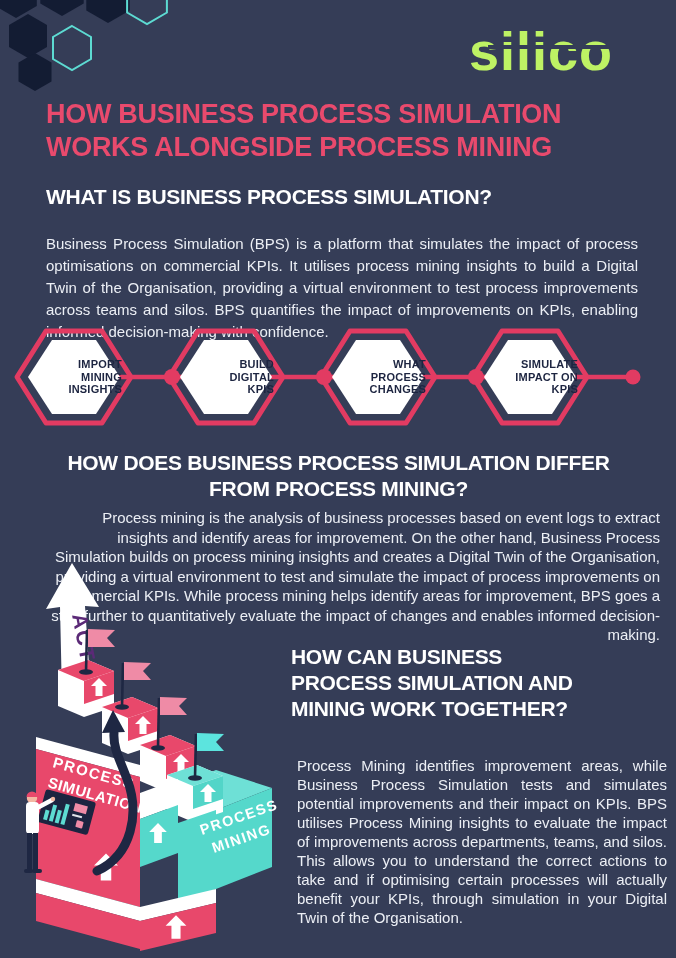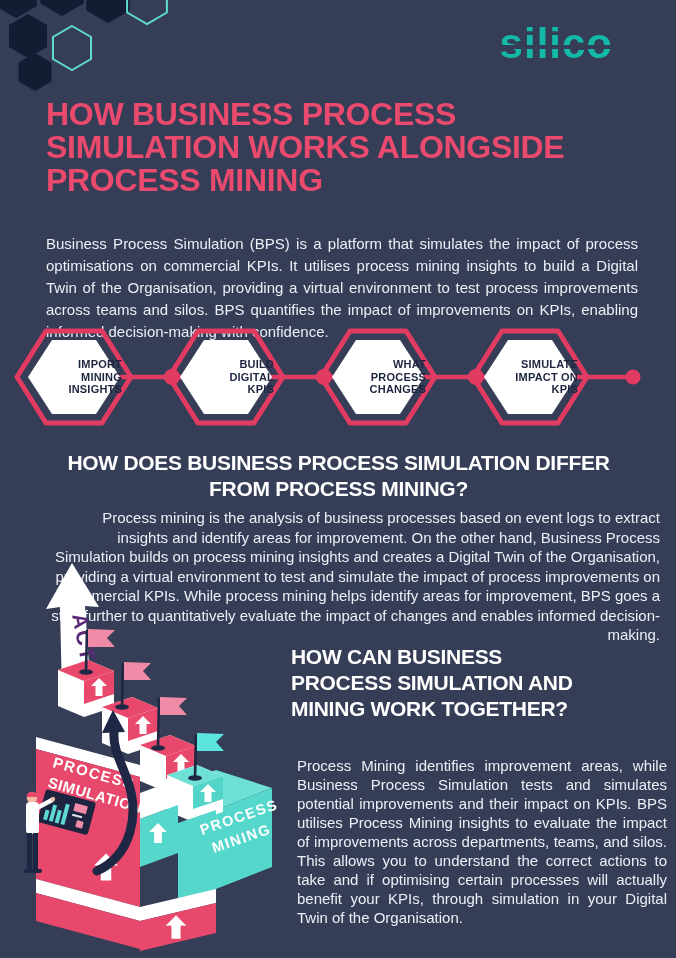--- a/index.html
+++ b/index.html
@@ -1,23 +1,23 @@
 <!DOCTYPE html>
 <html><head>
 <meta charset="utf-8">
 <style>
   html,body{margin:0;padding:0;background:#20273d;}
   #page{position:relative;width:676px;height:958px;background:#353d57;overflow:hidden;
         font-family:"Liberation Sans",sans-serif;}
   .abs{position:absolute;}
   
-  .logo{right:63px;top:20px;font-weight:800;font-size:42px;letter-spacing:1px;color:#14b8a6;}
+  .logo{right:63px;top:20px;font-weight:800;font-size:54px;letter-spacing:1px;color:#bef264;}
   .logo-slice{right:60px;top:45px;width:128px;height:4px;background:#353d57;}
   
-  .h1{left:46px;top:98px;width:560px;font-weight:800;font-size:32px;line-height:33px;
+  .h1{left:46px;top:98px;width:560px;font-weight:800;font-size:27px;line-height:33px;
       letter-spacing:-0.3px;color:#e94a6d;}
   .h2{font-weight:800;font-size:21px;line-height:26px;letter-spacing:-0.3px;color:#ffffff;}
   .h2a{left:46px;top:184px;width:600px;}
   .h2b{left:46px;top:450px;width:585px;text-align:center;}
   .h2c{left:291px;top:644px;width:312px;}
   
   .body{font-size:15px;color:#eceff5;}
   .p1{left:46px;top:233px;width:592px;line-height:22px;text-align:justify;}
   .p2{left:48px;top:508px;width:612px;line-height:19.5px;text-align:right;}
   .p3{left:297px;top:756px;width:370px;line-height:19px;text-align:justify;}
@@ -44,20 +44,21 @@
     <polygon fill="#131c33" points="35,53 51.5,62.5 51.5,81.5 35,91 18.5,81.5 18.5,62.5"></polygon>
     <polygon fill="none" stroke="#5ddbd2" stroke-width="2" points="147,-22 166.9,-10.5 166.9,12.5 147,24 127.1,12.5 127.1,-10.5"></polygon>
     <polygon fill="none" stroke="#5ddbd2" stroke-width="2" points="72,26 91,37 91,59 72,70 53,59 53,37"></polygon>
   </svg>
 
   <div class="abs logo">silico</div>
   <div class="abs logo-slice"></div>
 
   <div class="abs h1">HOW BUSINESS PROCESS SIMULATION WORKS ALONGSIDE PROCESS MINING</div>
 
+  <div class="abs h2 h2a">WHAT IS BUSINESS PROCESS SIMULATION?</div>
   <div class="abs body p1">Business Process Simulation (BPS) is a platform that simulates the impact of process optimisations on commercial KPIs. It utilises process mining insights to build a Digital Twin of the Organisation, providing a virtual environment to test process improvements across teams and silos. BPS quantifies the impact of improvements on KPIs, enabling informed decision-making with confidence.</div>
 
   <div class="abs flow-wrap">
     <svg width="676" height="116" viewBox="0 0 676 116">
       <line x1="90" y1="53" x2="633" y2="53" stroke="#e23b62" stroke-width="4.5"></line>
       <g>
         <polygon fill="none" stroke="#e23b62" stroke-width="5" stroke-linejoin="round" points="17,53 46,7 102,7 131,53 102,99 46,99"></polygon>
         <polygon fill="#ffffff" points="28,53 52,16 96,16 120,53 96,90 52,90"></polygon>
       </g>
       <g>

